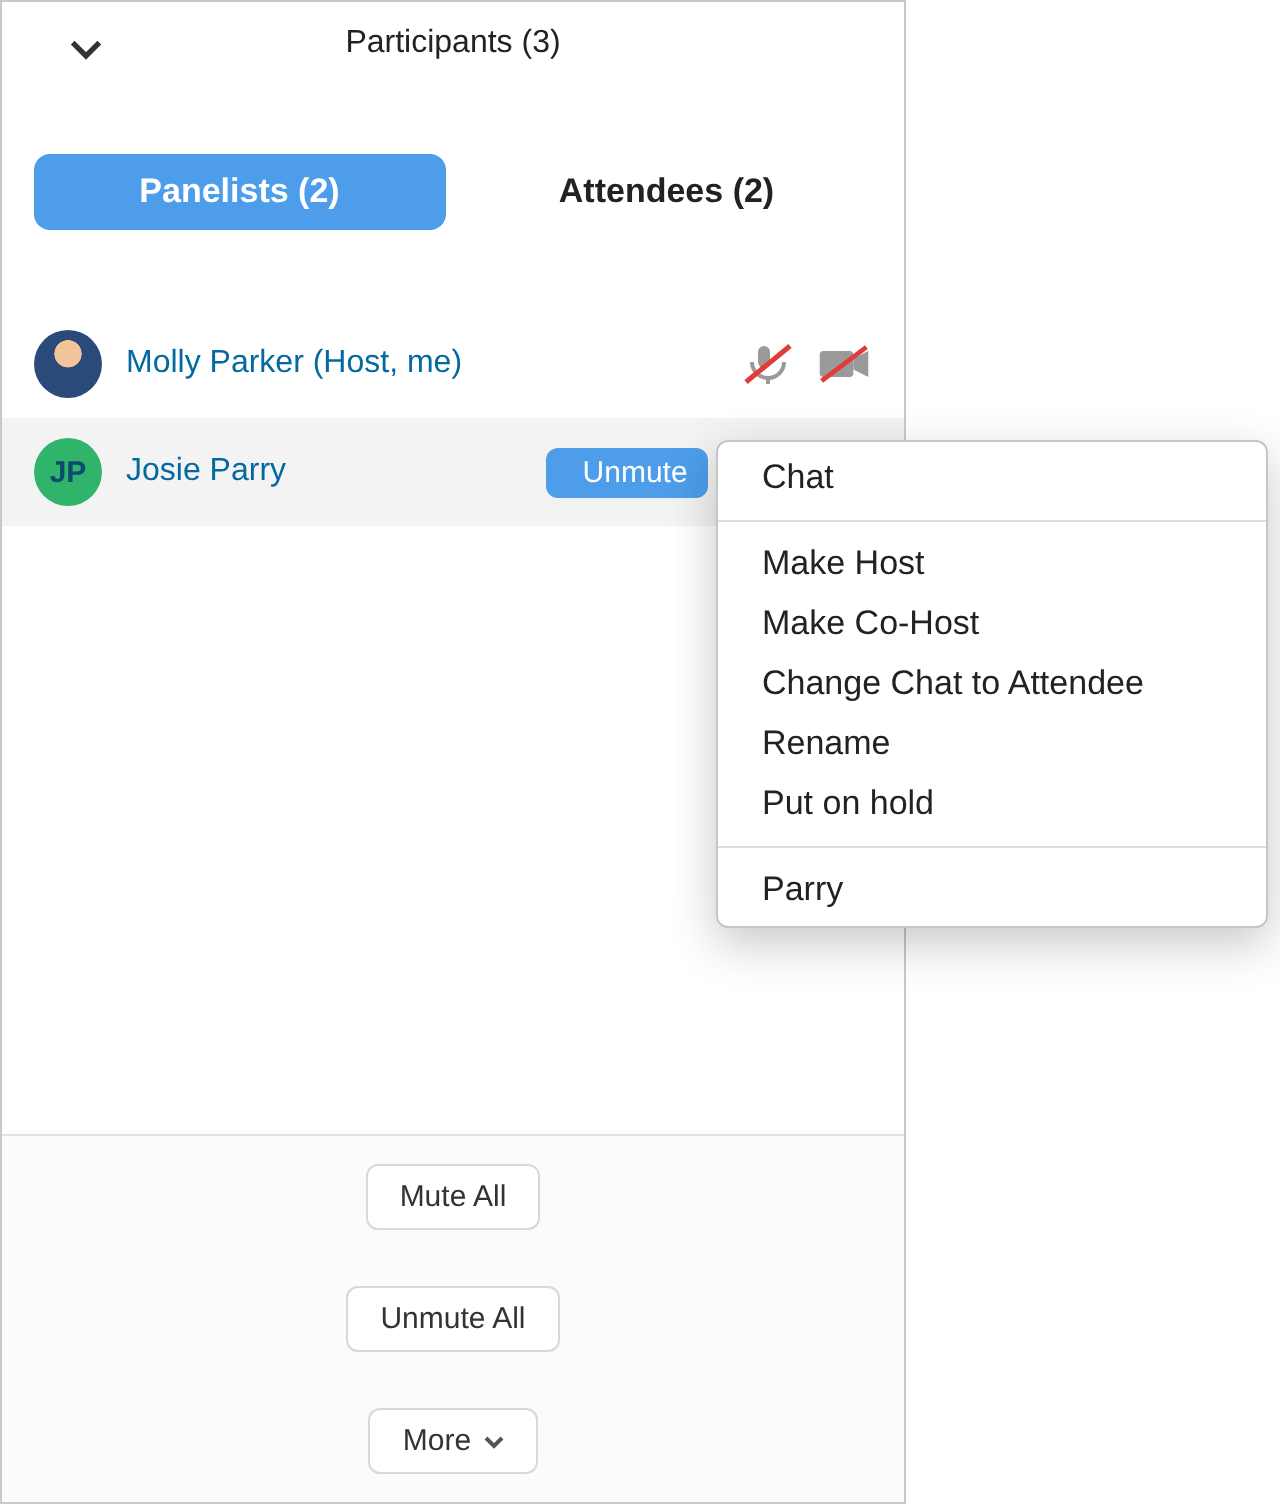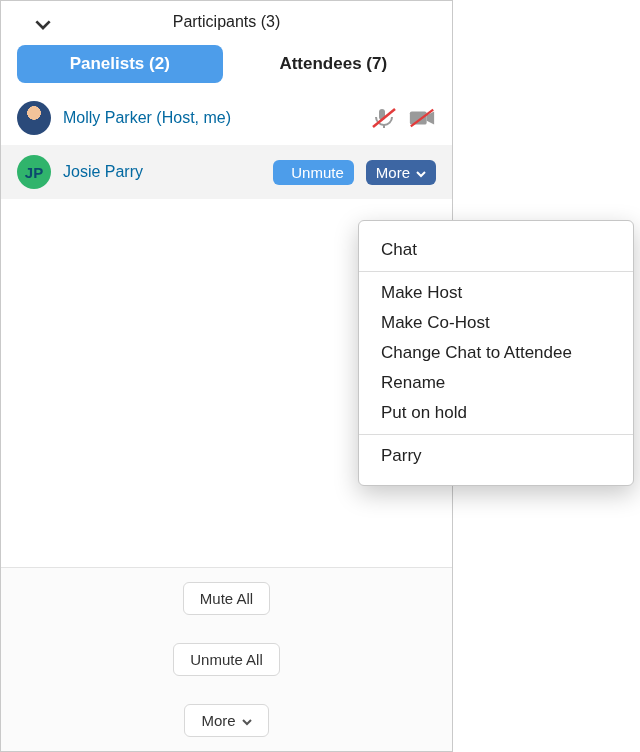--- a/index.html
+++ b/index.html
@@ -12,20 +12,21 @@
     position: relative;
   }
   .panel {
     width: 453px;
     height: 752px;
     border: 1px solid #c9c9c9;
     border-right: 1px solid #c9c9c9;
     display: flex;
     flex-direction: column;
     background: #fff;
+    gap: 32px;
   }
   .header {
     display: flex;
     align-items: center;
     padding: 12px 14px 14px 14px;
     position: relative;
   }
   .collapse-icon {
     position: absolute;
     left: 34px;
@@ -146,21 +147,21 @@
   }
   .dropdown {
     position: absolute;
     left: 358px;
     top: 220px;
     width: 276px;
     background: #fff;
     border: 1px solid #c6c6c6;
     border-radius: 6px;
     box-shadow: 0 8px 24px rgba(0,0,0,0.22);
-    padding: 14px 0;
+    padding: 3px 0;
     font-size: 17px;
     color: #222;
   }
   .dropdown-item {
     padding: 5px 22px;
     cursor: pointer;
   }
   .dropdown-sep {
     height: 1px;
     background: #dcdcdc;
@@ -176,21 +177,21 @@
     <div class="collapse-icon">
       <svg viewBox="0 0 12 8">
           <path d="M1 1 L6 6 L11 1" fill="none" stroke="#333" stroke-width="2"></path>
         </svg>
     </div>
     <div class="header-title">Participants (3)</div>
   </div>
 
   <div class="tabs">
     <div class="tab active">Panelists (2)</div>
-    <div class="tab">Attendees (7)</div>
+    <div class="tab">Attendees (2)</div>
   </div>
 
   <div class="list">
 
     <div class="row">
       <div class="avatar photo"></div>
       <div class="name">Molly Parker (Host, me)</div>
       <div class="row-icons">
         <span class="muted-icon">
           <svg viewBox="0 0 28 22">

